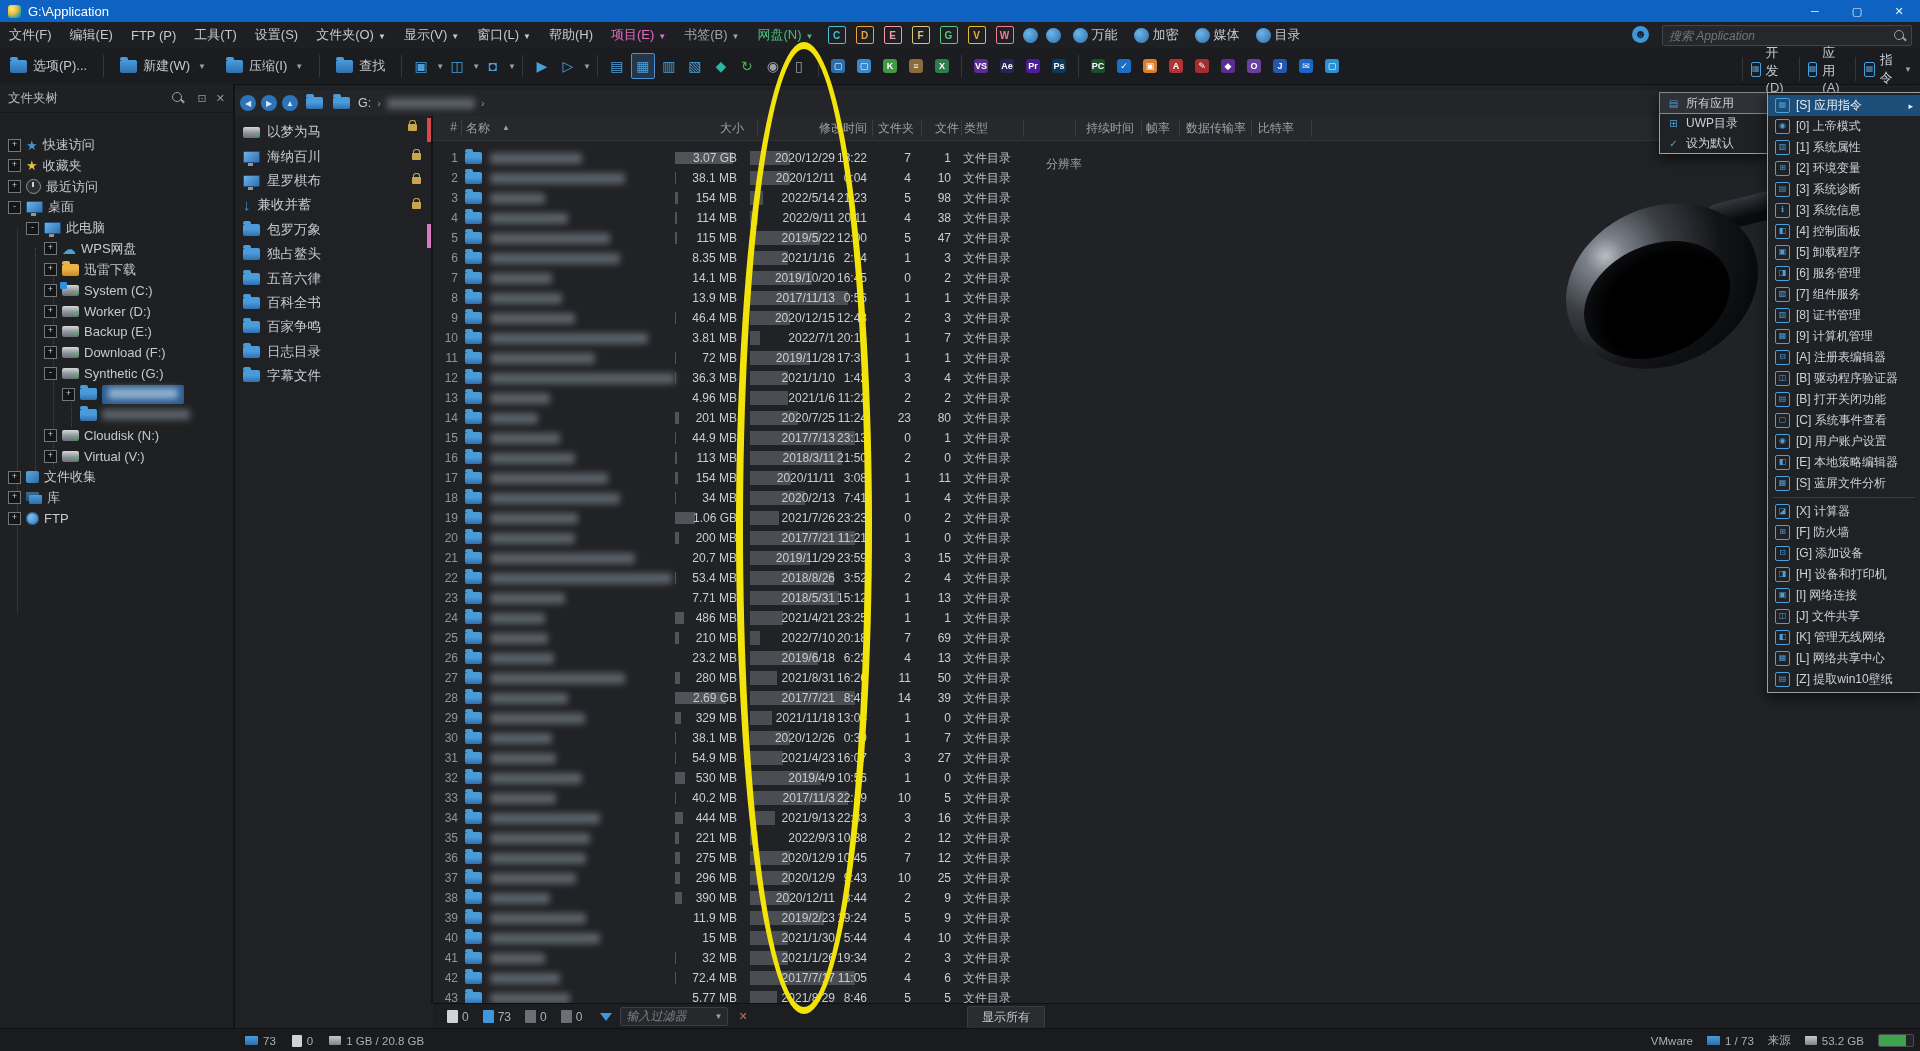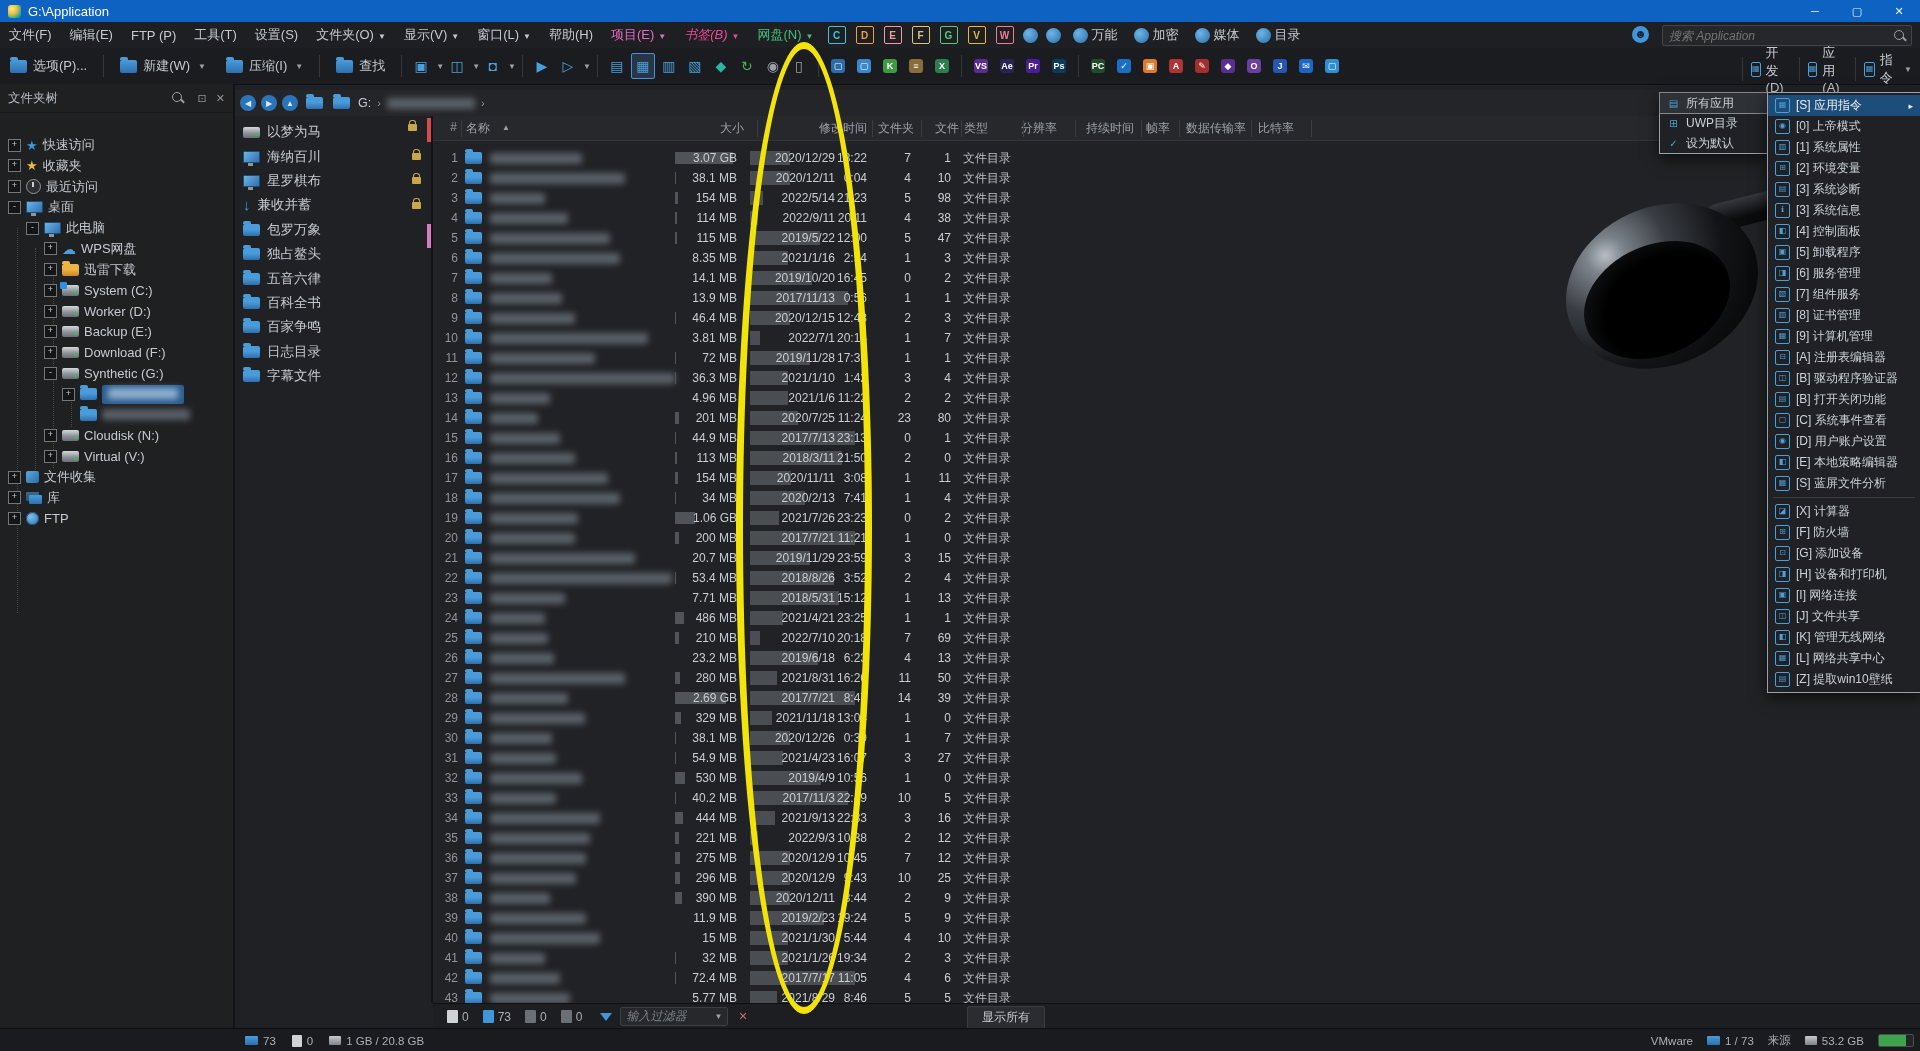--- a/index.html
+++ b/index.html
@@ -186,21 +186,21 @@
         <span>窗口(L)</span>
         <span class="arr">▼</span>
       </div>
       <div class="m-item">
         <span>帮助(H)</span>
       </div>
       <div class="m-item" style="color: rgb(226, 108, 198);">
         <span>项目(E)</span>
         <span class="arr">▼</span>
       </div>
-      <div class="m-item" style="color: #ec4899; font-style: italic;">
+      <div class="m-item" style="color: #a3a3a3;">
         <span>书签(B)</span>
         <span class="arr">▼</span>
       </div>
       <div class="m-item" style="color: rgb(70, 189, 120);">
         <span>网盘(N)</span>
         <span class="arr">▼</span>
       </div>
       <span class="badge" style="color: rgb(63, 195, 216); border-color: rgb(63, 195, 216);">C</span>
       <span class="badge" style="color: rgb(232, 163, 61); border-color: rgb(232, 163, 61);">D</span>
       <span class="badge" style="color: rgb(239, 154, 166); border-color: rgb(239, 154, 166);">E</span>
@@ -533,21 +533,21 @@
 
   <div class="flheader" id="flheader">
       <span style="width: 24px; text-align: right;">#</span>
       <span style="left: 33px;">名称</span>
       <span style="left: 69px; font-size: 8px; top: 7px;">▲</span>
       <span style="left: 251px; width: 60px; text-align: right;">大小</span>
       <span style="left: 344px; width: 90px; text-align: right;">修改时间</span>
       <span style="left: 437px; width: 44px; text-align: right;">文件夹</span>
       <span style="left: 486px; width: 40px; text-align: right;">文件</span>
       <span style="left: 531px;">类型</span>
-      <span style="left: 588px;">分辨率</span>
+      <span style="left: 613px; margin-top: 36px;">分辨率</span>
       <span style="left: 653px; text-align: right;">持续时间</span>
       <span style="left: 713px;">帧率</span>
       <span style="left: 753px;">数据传输率</span>
       <span style="left: 825px;">比特率</span>
       <span class="hsep" style="left: 28px;"></span>
       <span class="hsep" style="left: 324px;"></span>
       <span class="hsep" style="left: 439px;"></span>
       <span class="hsep" style="left: 488px;"></span>
       <span class="hsep" style="left: 528px;"></span>
       <span class="hsep" style="left: 590px;"></span>

